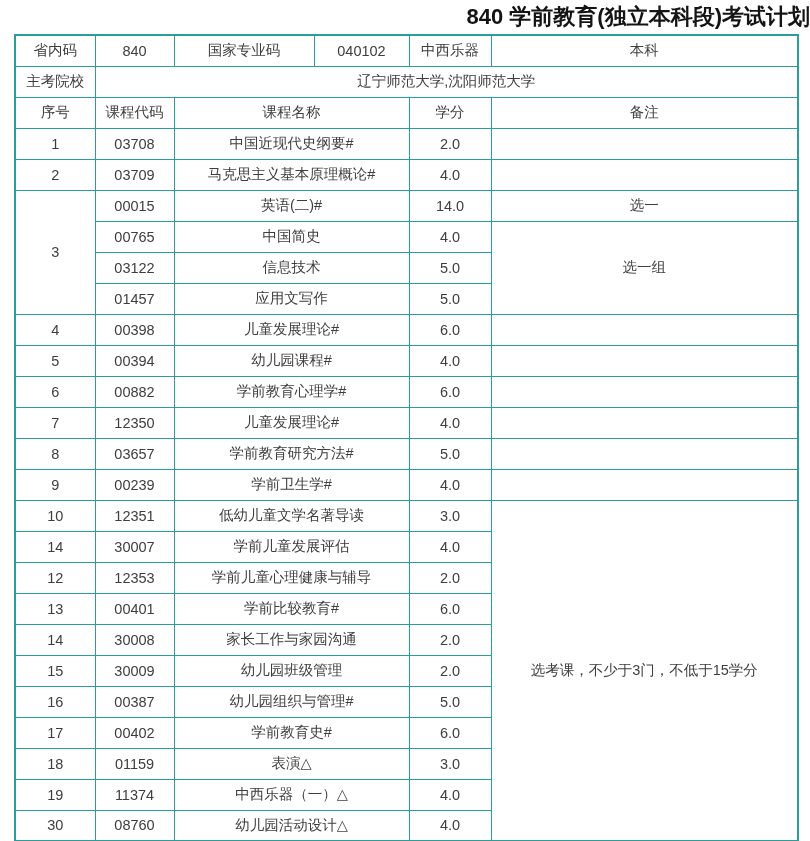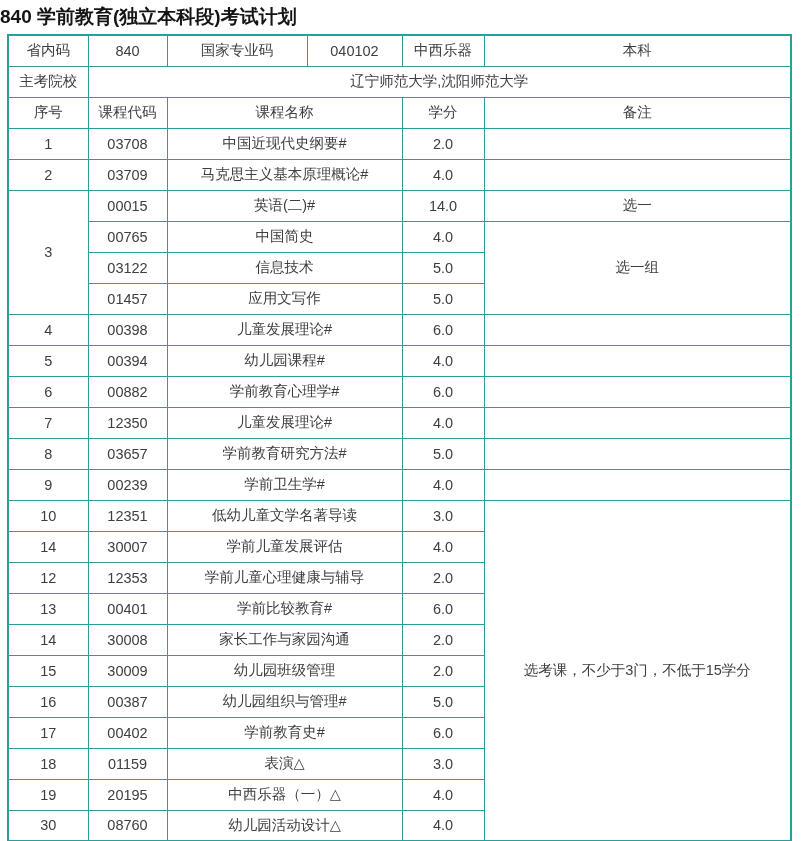--- a/index.html
+++ b/index.html
@@ -4,28 +4,28 @@
 <style>
   html, body { margin: 0; padding: 0; }
   body {
     width: 810px; height: 841px; overflow: hidden;
     background: #ffffff;
     font-family: "Liberation Sans", "DejaVu Sans", sans-serif;
     color: #3e3e3e;
   }
   .page-title {
     margin: 5px 0 6px 0;
-    text-align: left;
-    font-size: 19px;
+    text-align: right;
+    font-size: 22px;
     font-weight: bold;
     color: #141414;
     line-height: 23px;
   }
   table.plan {
-    margin-left: 7px;
+    margin-left: 14px;
     width: 783px;
     table-layout: fixed;
     border-collapse: collapse;
     border: 2px solid #2a9d9c;
   }
   table.plan td {
     border: 1px solid #2a9d9c;
     padding: 0 2px;
     text-align: center;
     vertical-align: middle;
@@ -207,21 +207,21 @@
       <td>6.0</td>
     </tr>
     <tr>
       <td>18</td>
       <td>01159</td>
       <td colspan="2">表演△</td>
       <td>3.0</td>
     </tr>
     <tr>
       <td>19</td>
-      <td>20195</td>
+      <td>11374</td>
       <td colspan="2">中西乐器（一）△</td>
       <td>4.0</td>
     </tr>
     <tr>
       <td>30</td>
       <td>08760</td>
       <td colspan="2">幼儿园活动设计△</td>
       <td>4.0</td>
     </tr>
   </tbody>

